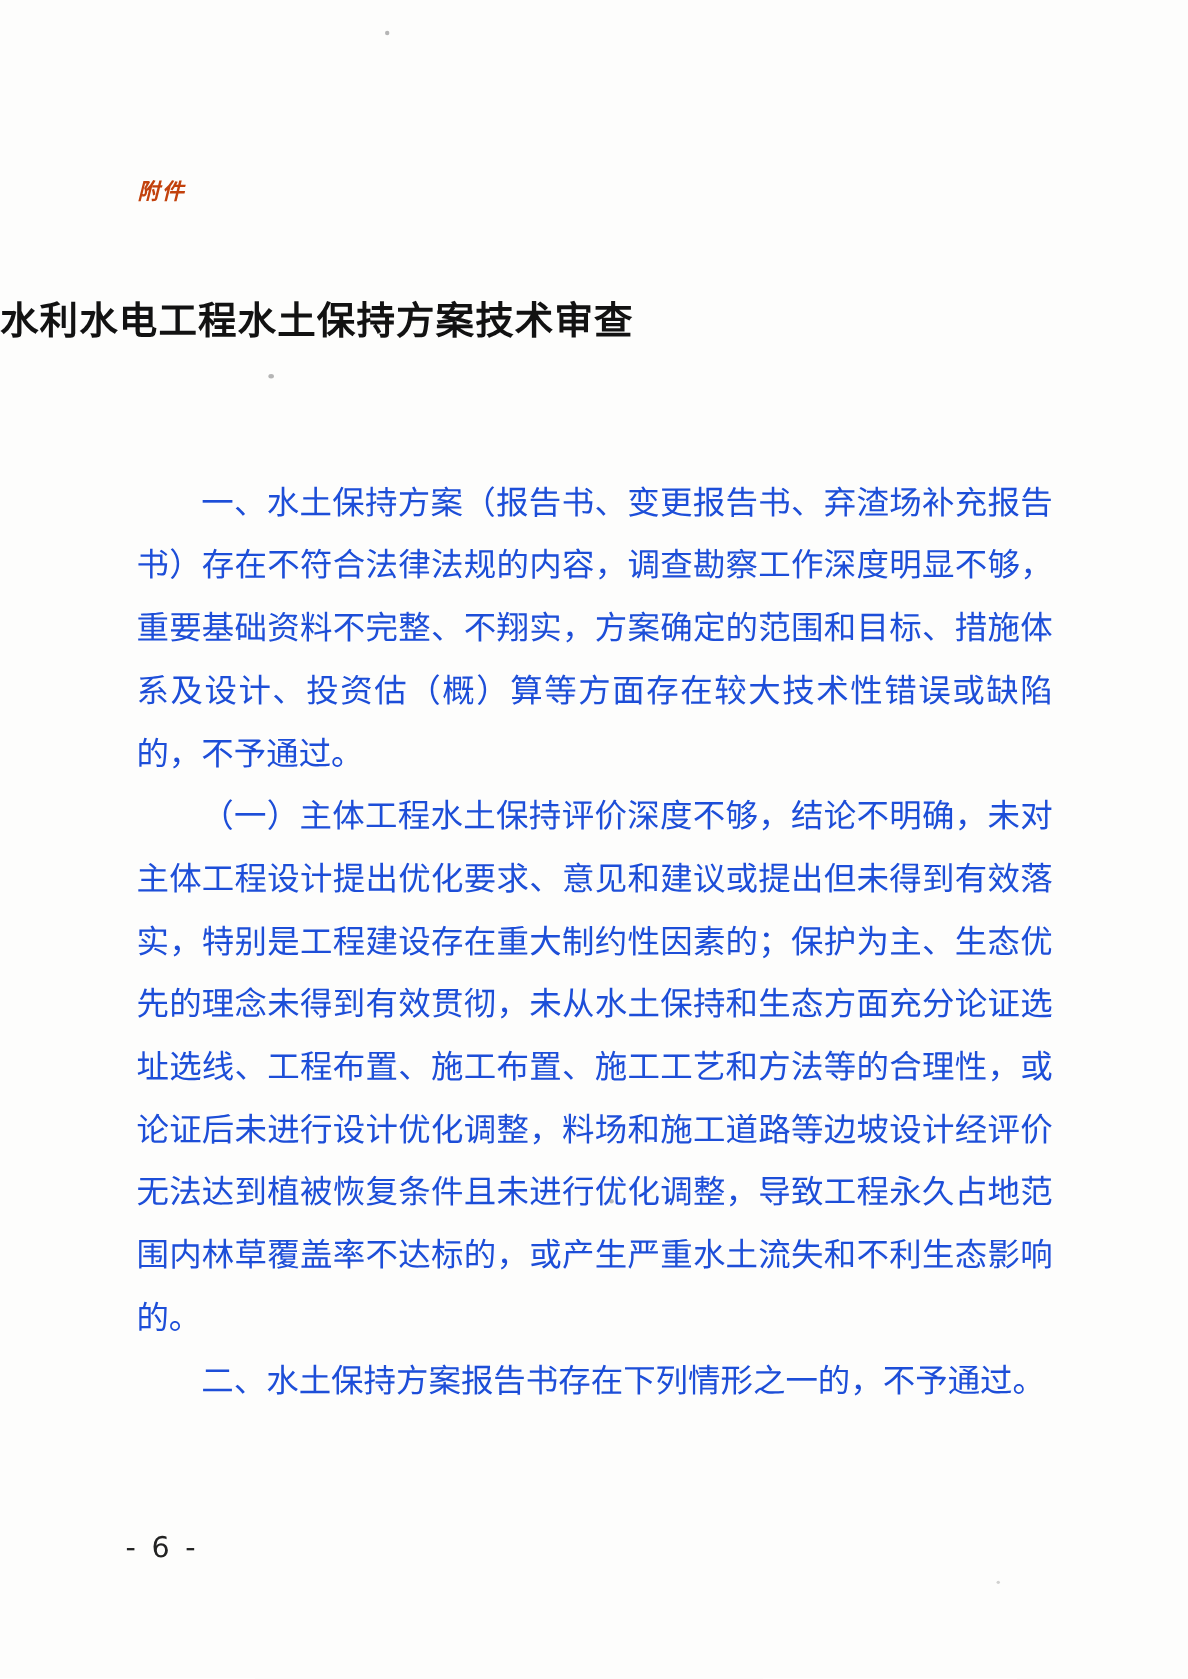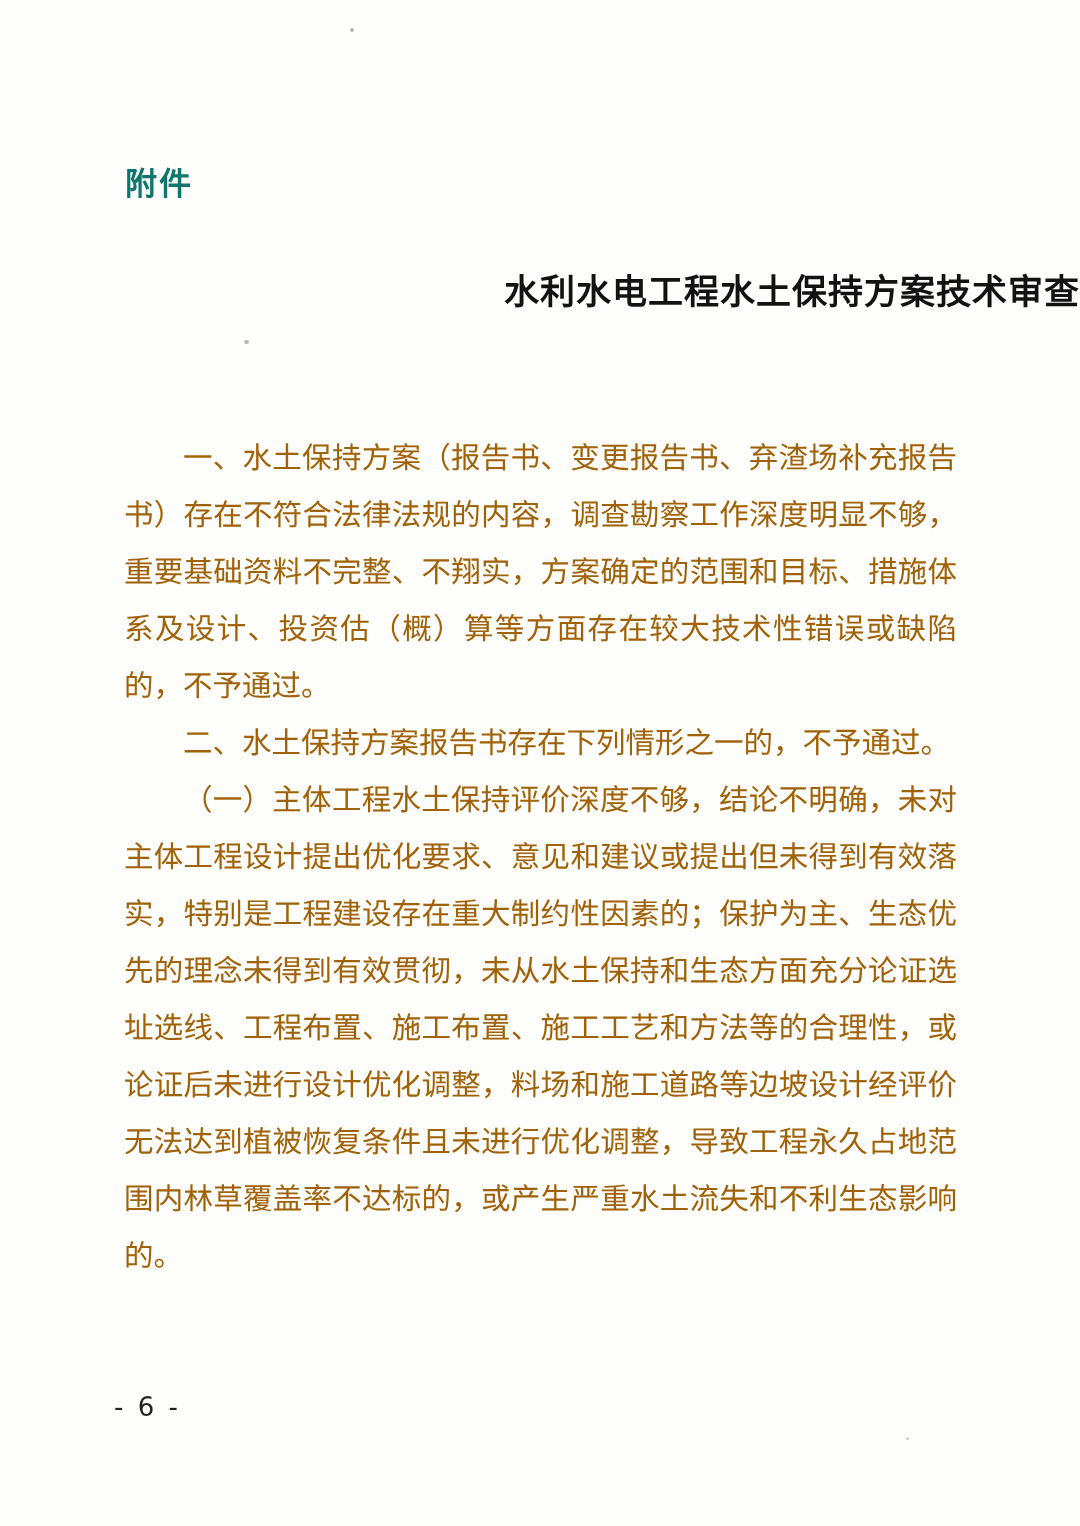--- a/index.html
+++ b/index.html
@@ -14,51 +14,52 @@
     margin: 0 auto;
     background: #fdfdfc;
     color: #1f1f1f;
     font-family: "Liberation Serif", "DejaVu Serif", serif;
     overflow: hidden;
   }
   .attachment {
     position: absolute;
     left: 125px;
     top: 158px;
-    font-size: 32px;
+    font-size: 20px;
     font-weight: 600;
-    color: #0f766e;
+    color: #c2410c;
     letter-spacing: 2px;
+    font-style: italic;
   }
   .doc-title {
     position: absolute;
     top: 262px;
     left: 0;
     width: 100%;
     margin: 0;
-    text-align: right;
+    text-align: left;
     font-size: 35px;
     font-weight: 700;
     line-height: 62px;
     letter-spacing: 1px;
     color: #121212;
   }
   .doc-title .title-line {
     display: block;
   }
   .doc-body {
     position: absolute;
     left: 124px;
     top: 430px;
     width: 833px;
     font-size: 29.5px;
     line-height: 57px;
     text-align: justify;
     text-justify: inter-ideograph;
-    color: #a16207;
+    color: #1d4ed8;
   }
   .doc-body p {
     margin: 0;
     text-indent: 2em;
     word-break: break-all;
   }
   .page-number {
     position: absolute;
     left: 114px;
     top: 1392px;
@@ -84,22 +85,22 @@
 <div class="page">
 
   <div class="attachment">附件</div>
 
   <h1 class="doc-title">
     <span class="title-line">水利水电工程水土保持方案技术审查</span>
   </h1>
 
   <div class="doc-body">
     <p>一、水土保持方案（报告书、变更报告书、弃渣场补充报告书）存在不符合法律法规的内容，调查勘察工作深度明显不够，重要基础资料不完整、不翔实，方案确定的范围和目标、措施体系及设计、投资估（概）算等方面存在较大技术性错误或缺陷的，不予通过。</p>
+    <p>（一）主体工程水土保持评价深度不够，结论不明确，未对主体工程设计提出优化要求、意见和建议或提出但未得到有效落实，特别是工程建设存在重大制约性因素的；保护为主、生态优先的理念未得到有效贯彻，未从水土保持和生态方面充分论证选址选线、工程布置、施工布置、施工工艺和方法等的合理性，或论证后未进行设计优化调整，料场和施工道路等边坡设计经评价无法达到植被恢复条件且未进行优化调整，导致工程永久占地范围内林草覆盖率不达标的，或产生严重水土流失和不利生态影响的。</p>
     <p>二、水土保持方案报告书存在下列情形之一的，不予通过。</p>
-    <p>（一）主体工程水土保持评价深度不够，结论不明确，未对主体工程设计提出优化要求、意见和建议或提出但未得到有效落实，特别是工程建设存在重大制约性因素的；保护为主、生态优先的理念未得到有效贯彻，未从水土保持和生态方面充分论证选址选线、工程布置、施工布置、施工工艺和方法等的合理性，或论证后未进行设计优化调整，料场和施工道路等边坡设计经评价无法达到植被恢复条件且未进行优化调整，导致工程永久占地范围内林草覆盖率不达标的，或产生严重水土流失和不利生态影响的。</p>
   </div>
 
   <div class="page-number">- 6 -</div>
 
   <span class="speckle s1"></span>
   <span class="speckle s2"></span>
   <span class="speckle s3"></span>
   <span class="speckle s4"></span>
 
 </div>

